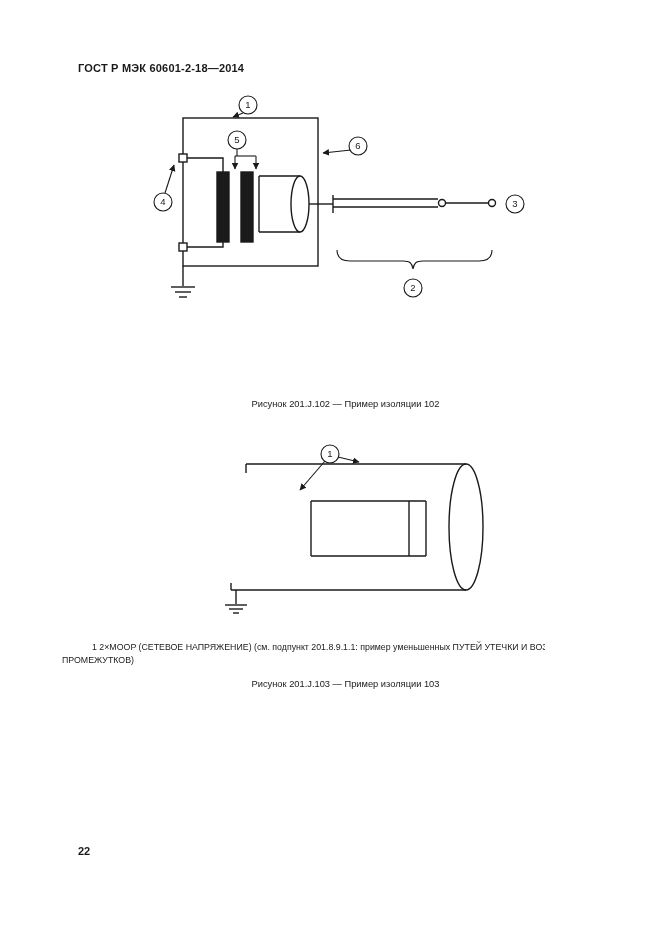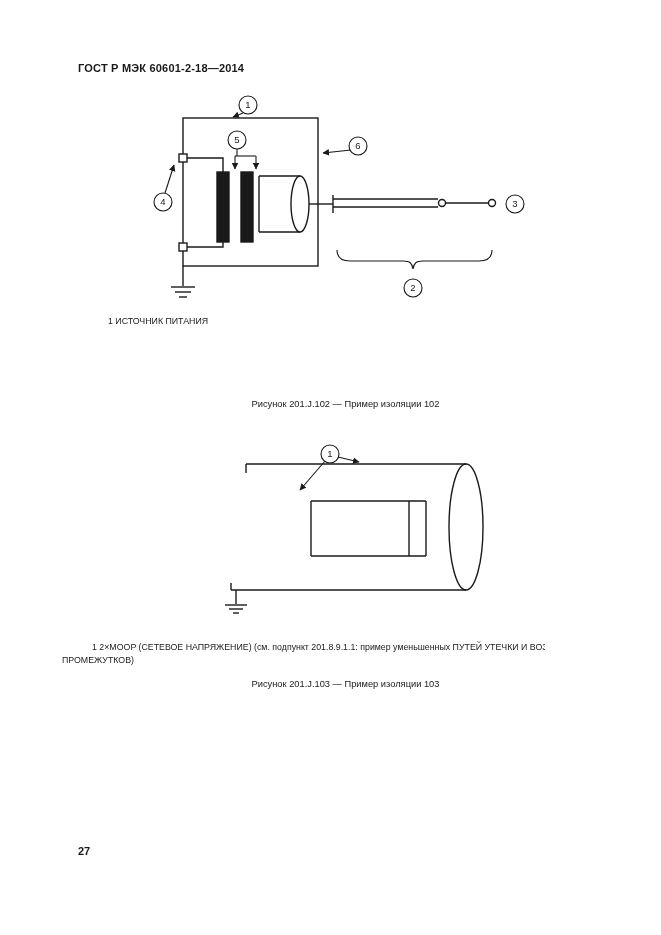--- a/index.html
+++ b/index.html
@@ -95,21 +95,20 @@
       <text class="callout-num" x="248" y="108.2">1</text>
       <text class="callout-num" x="237" y="143.2">5</text>
       <text class="callout-num" x="163" y="205.2">4</text>
       <text class="callout-num" x="358" y="149.2">6</text>
       <text class="callout-num" x="515" y="207.2">3</text>
       <text class="callout-num" x="413" y="291.2">2</text>
     </g>
   </svg>
 
   <div class="legend">
-    <div>1 ИСТОЧНИК ПИТАНИЯ</div>
   </div>
 
   <div class="caption-1">Рисунок 201.J.102 — Пример изоляции 102</div>
 
   <svg class="fig103-svg" width="290" height="187" viewBox="215 443 290 187" xmlns="http://www.w3.org/2000/svg">
     <defs>
       <marker id="arr2" markerWidth="7" markerHeight="7" refX="5.5" refY="3" orient="auto">
         <path d="M0,0 L6,3 L0,6 Z" fill="#1a1a1a"></path>
       </marker>
     </defs>
@@ -147,15 +146,15 @@
       <circle cx="330" cy="454" r="9" fill="#ffffff" stroke-width="1.1"></circle>
     </g>
 
     <text class="callout-num" x="330" y="457.2">1</text>
   </svg>
 
   <div class="note-103">1 2×MOOP (СЕТЕВОЕ НАПРЯЖЕНИЕ) (см. подпункт 201.8.9.1.1: пример уменьшенных ПУТЕЙ УТЕЧКИ И ВОЗДУШНЫХ ПРОМЕЖУТКОВ)</div>
 
   <div class="caption-2">Рисунок 201.J.103 — Пример изоляции 103</div>
 
-  <div class="page-number">27</div>
+  <div class="page-number">22</div>
 
 </div>
 
 </body></html>

